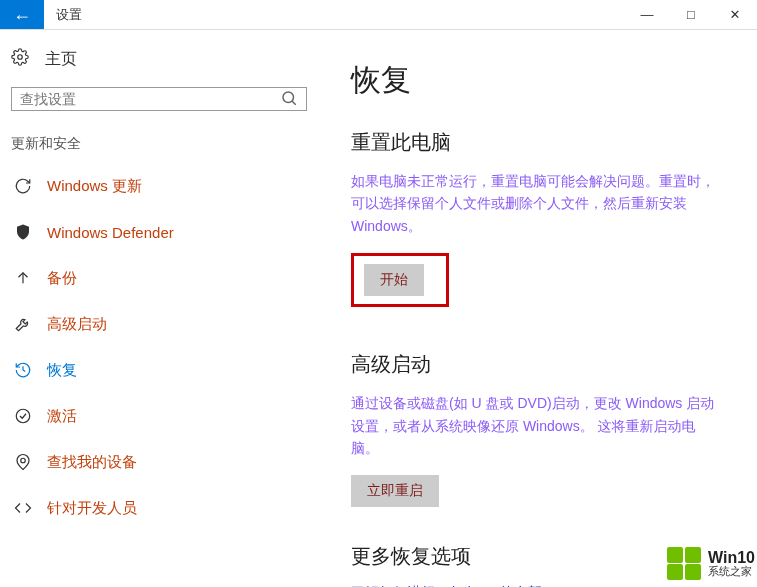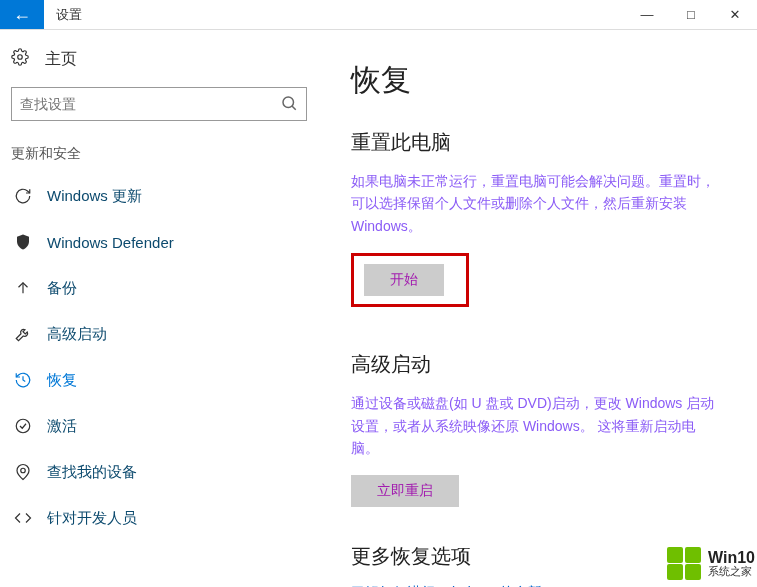--- a/index.html
+++ b/index.html
@@ -7,36 +7,36 @@
   .titlebar { height: 30px; display: flex; align-items: stretch; border-bottom: 1px solid #ddd; }
   .back-btn { width: 44px; background: #0078d7; color: #fff; display: flex; align-items: center; justify-content: center; font-size: 18px; }
   .title { flex: 0 0 auto; padding: 12px 12px; display: flex; align-items: center; font-size: 13px; color: #333; }
   .titlebar-spacer { flex: 1; }
   .winbtn { width: 44px; display: flex; align-items: center; justify-content: center; color: #333; font-size: 13px; }
   .content { display: flex; height: calc(587px - 30px); }
   .sidebar { width: 325px; padding: 18px 18px 0 11px; }
   .home-row { display: flex; align-items: center; margin-bottom: 16px; }
   .home-row .icon { width: 24px; font-size: 18px; color: #333; }
   .home-row .label { font-size: 16px; color: #333; margin-left: 10px; }
-  .searchbox { height: 34px; border: 1px solid #999; display: flex; align-items: center; padding: 0 8px; margin-bottom: 24px; }
+  .searchbox { height: 24px; border: 1px solid #999; display: flex; align-items: center; padding: 0 8px; margin-bottom: 24px; }
   .searchbox input { flex: 1; border: none; outline: none; font-size: 14px; color: #333; background: transparent; }
   .searchbox .sicon { color: #666; font-size: 14px; }
   .section-title { font-size: 14px; color: #555; margin-bottom: 10px; }
-  .nav-item { display: flex; align-items: center; height: 46px; cursor: default; font-size: 15px; color: #0c4a6e; position: relative; }
+  .nav-item { display: flex; align-items: center; height: 46px; cursor: default; font-size: 15px; color: #c2410c; position: relative; }
   .nav-item .icon { width: 24px; display: flex; justify-content: center; font-size: 16px; color: #333; }
   .nav-item .label { margin-left: 12px; }
   .nav-item.active { color: #0078d7; }
   .nav-item.active .icon { color: #0078d7; }
   .nav-item.active::before { content: ""; position: absolute; left: -18px; top: 6px; bottom: 6px; width: 4px; background: #0078d7; }
   .main { flex: 1; padding: 30px 36px 0 26px; overflow: hidden; color: #222; }
   .h1 { font-size: 30px; font-weight: 400; margin-bottom: 28px; }
   .h2 { font-size: 20px; font-weight: 400; margin-bottom: 14px; margin-top: 6px; }
   .h2.mt { margin-top: 36px; }
   .para { font-size: 14px; line-height: 1.6; color: #8b5cf6; margin-bottom: 16px; }
-  .btn { display: inline-block; background: #ccc; border: none; padding: 7px 26px; font-size: 14px; color: #a21caf; cursor: default; font-family: inherit; }
+  .btn { display: inline-block; background: #ccc; border: none; padding: 7px 16px; font-size: 14px; color: #7f1d1d; cursor: default; font-family: inherit; }
   .start-wrap { border: 3px solid #c00; display: inline-block; padding: 8px 22px 8px 10px; margin-bottom: 8px; }
   .link { color: #0066cc; font-size: 14px; cursor: default; }
   .watermark { position: absolute; right: 2px; bottom: 6px; display: flex; align-items: center; }
   .wm-logo { display: flex; margin-right: 6px; }
   .wm-sq { width: 16px; height: 16px; background: #6fbf00; margin: 1px; border-radius: 2px; }
   .wm-txt { line-height: 1; }
   .wm-txt .l1 { font-size: 16px; font-weight: bold; color: #222; }
   .wm-txt .l2 { font-size: 11px; color: #333; }
   svg.i { width: 18px; height: 18px; }
 </style>

